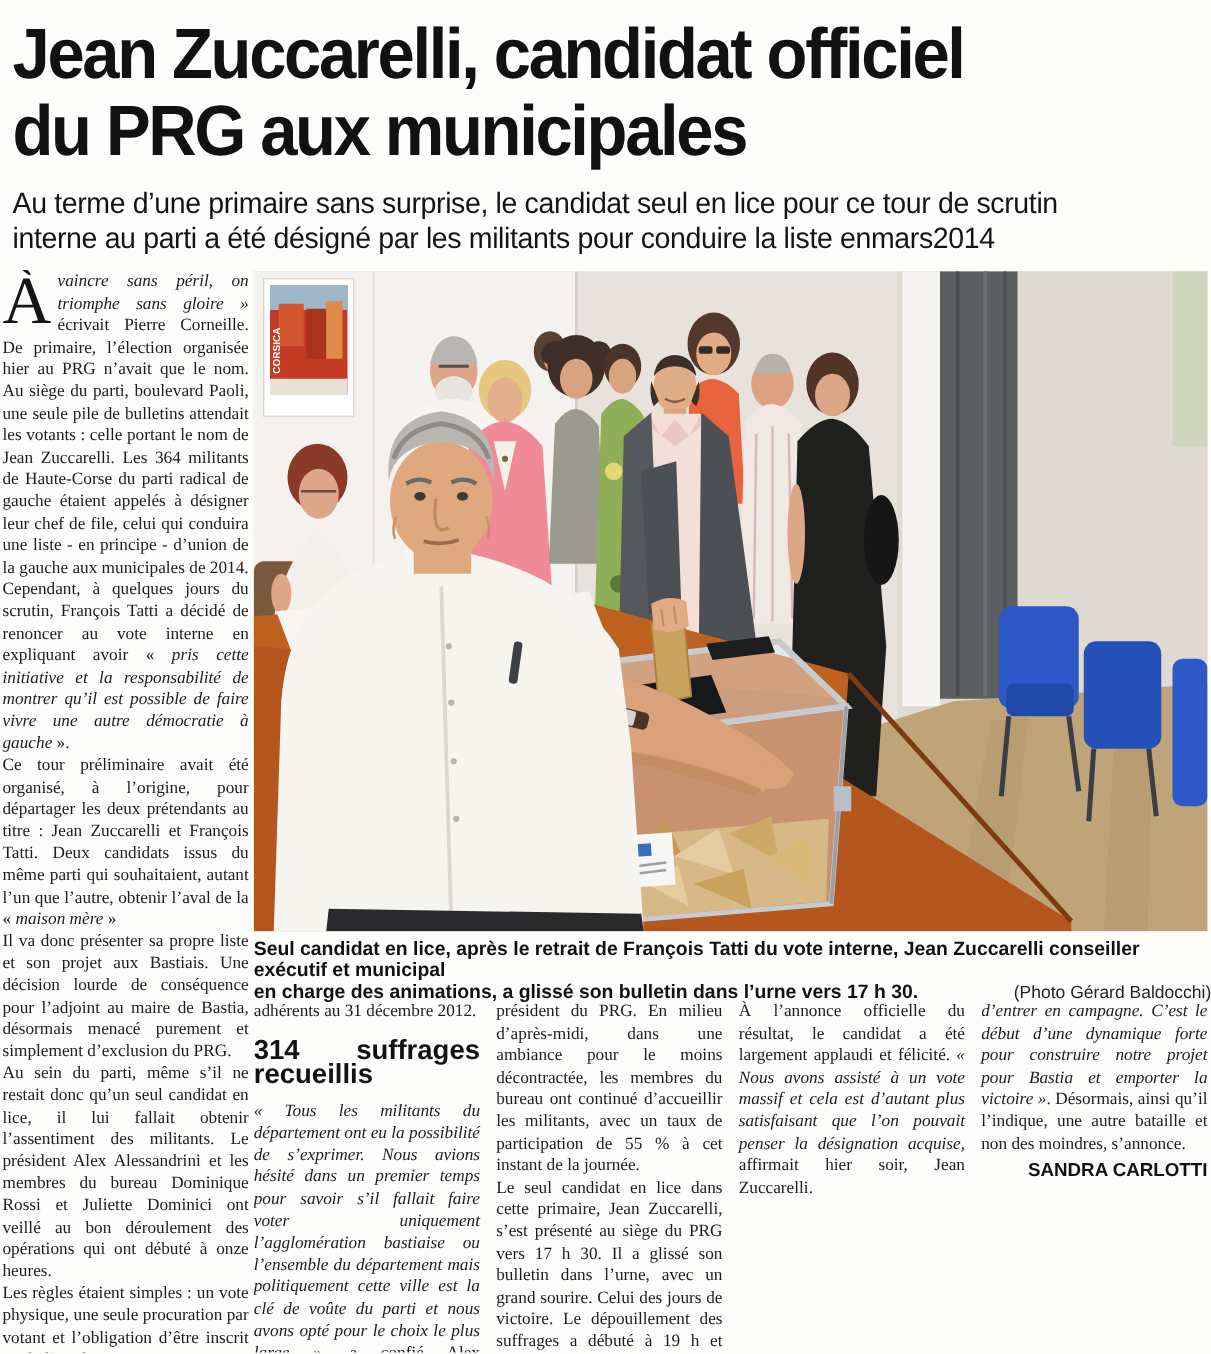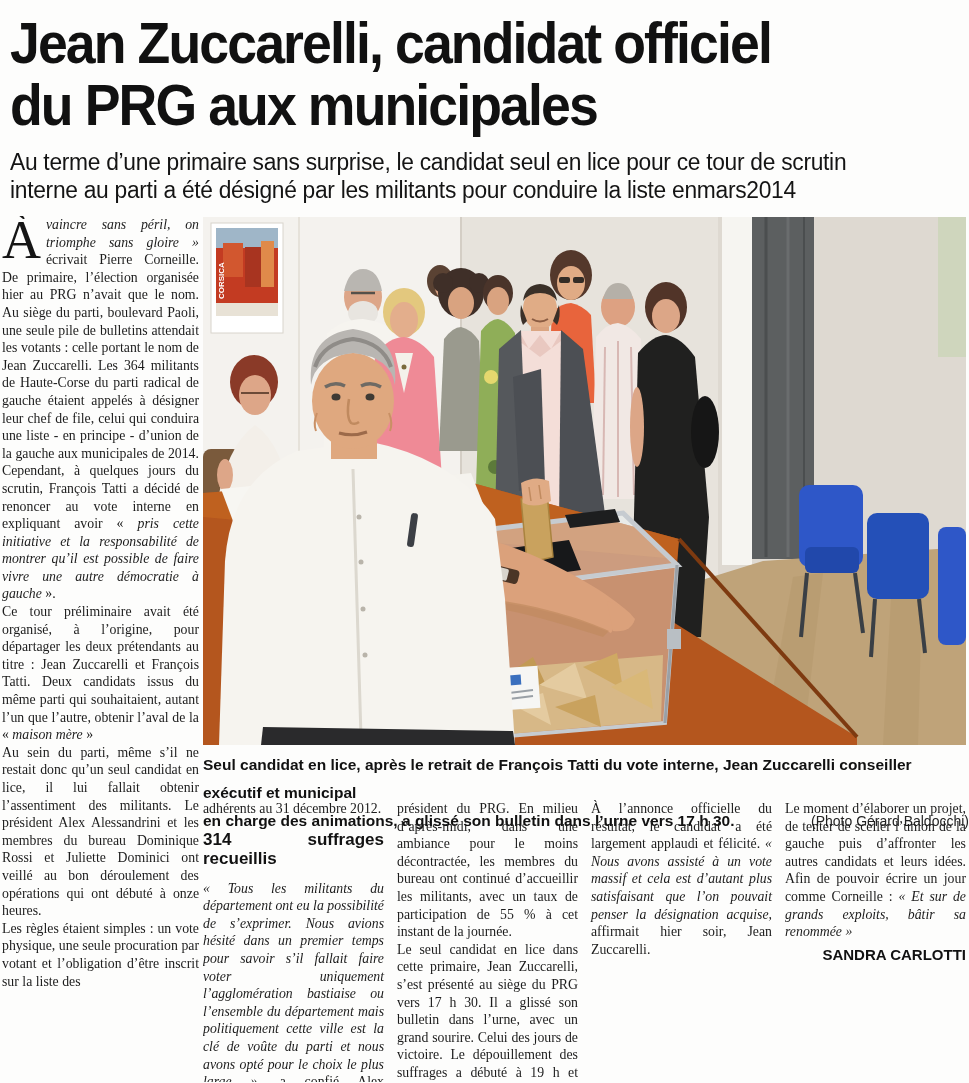--- a/index.html
+++ b/index.html
@@ -17,29 +17,29 @@
   
   .serifcol{font-size:13.8px;line-height:17.6px;text-align:justify;color:#1c1c1c;}
   .serifcol p{margin:0;}
   #col1{position:absolute;left:2px;top:216px;width:197px;height:866px;overflow:hidden;}
   #dropcap{float:left;font-size:54px;line-height:44px;padding:2px 5px 0 0;
     font-family:"Liberation Serif",serif;color:#151515;}
   #bottom-cols{position:absolute;left:203px;top:800px;width:766px;height:282px;
     display:flex;gap:13px;overflow:hidden;}
   .bcol{flex:0 0 181px;width:181px;}
   .subhead{font-family:"Liberation Sans",sans-serif;font-weight:bold;
-    font-size:17px;line-height:19px;color:#121212;margin:12px 0 12px 0;}
+    font-size:22px;line-height:19px;color:#121212;margin:12px 0 12px 0;}
   .byline{margin-top:4px;text-align:right;font-family:"Liberation Sans",sans-serif;
     font-weight:bold;font-size:15px;line-height:19px;color:#111;}
   
   #photo{position:absolute;left:203px;top:217px;width:763px;height:528px;background:#e7e3dc;}
   
   #caption{position:absolute;left:203px;top:751px;width:766px;
     font-family:"Liberation Sans",sans-serif;font-weight:bold;
-    font-size:15.5px;line-height:28px;color:#111;}
+    font-size:15.5px;line-height:17px;color:#111;}
   #credit{position:absolute;right:0;bottom:0;font-weight:normal;font-size:14px;color:#222;text-align:center;}
   i{font-style:italic;margin-top:20px;}
 </style>
 </head>
 <body>
 
 <div id="page">
 
   <h1 id="headline" style="margin:0">
     <div>Jean Zuccarelli, candidat officiel</div>
@@ -50,20 +50,21 @@
     <div>Au terme d’une primaire sans surprise, le candidat seul en lice pour ce tour de scrutin</div>
     <div>interne au parti a été désigné par les militants pour conduire la liste enmars2014</div>
   </div>
 
   <div id="col1" class="serifcol">
     <p>
       <span id="dropcap">À</span><span><i>vaincre sans péril, on triomphe sans gloire » </i><span>écrivait Pierre Corneille. De primaire, l’élection organisée hier au PRG n’avait que le nom. Au siège du parti, boulevard Paoli, une seule pile de bulletins attendait les votants : celle portant le nom de Jean Zuccarelli. Les 364 militants de Haute-Corse du parti radical de gauche étaient appelés à désigner leur chef de file, celui qui conduira une liste - en principe - d’union de la gauche aux municipales de 2014.</span></span>
     </p>
     <p><span>Cependant, à quelques jours du scrutin, François Tatti a décidé de renoncer au vote interne en expliquant avoir « </span><i>pris cette initiative et la responsabilité de montrer qu’il est possible de faire vivre une autre démocratie à gauche</i><span> ».</span></p>
     <p><span>Ce tour préliminaire avait été organisé, à l’origine, pour départager les deux prétendants au titre : Jean Zuccarelli et François Tatti. Deux candidats issus du même parti qui souhaitaient, autant l’un que l’autre, obtenir l’aval de la « </span><i>maison mère</i><span> »</span></p>
+    <p><span>Il va donc présenter sa propre liste et son projet aux Bastiais. Une décision lourde de conséquence pour l’adjoint au maire de Bastia, désormais menacé purement et simplement d’exclusion du PRG.</span></p>
     <p><span>Au sein du parti, même s’il ne restait donc qu’un seul candidat en lice, il lui fallait obtenir l’assentiment des militants. Le président Alex Alessandrini et les membres du bureau Dominique Rossi et Juliette Dominici ont veillé au bon déroulement des opérations qui ont débuté à onze heures.</span></p>
     <p><span>Les règles étaient simples : un vote physique, une seule procuration par votant et l’obligation d’être inscrit sur la liste des</span></p>
   </div>
 
   <div id="photo">
   <svg width="763" height="528" viewBox="0 0 763 528" xmlns="http://www.w3.org/2000/svg">
 
     <rect x="0" y="0" width="763" height="528" fill="#e7e3dc"></rect>
     <rect x="0" y="0" width="258" height="528" fill="#f4f2ee"></rect>
     <line x1="258" y1="0" x2="258" y2="330" stroke="#d4cec5" stroke-width="2"></line>
@@ -287,21 +288,21 @@
     </div>
     <div class="bcol serifcol">
       <p><span>président du PRG. En milieu d’après-midi, dans une ambiance pour le moins décontractée, les membres du bureau ont continué d’accueillir les militants, avec un taux de participation de 55 % à cet instant de la journée.</span></p>
       <p><span>Le seul candidat en lice dans cette primaire, Jean Zuccarelli, s’est présenté au siège du PRG vers 17 h 30. Il a glissé son bulletin dans l’urne, avec un grand sourire. Celui des jours de victoire. Le dépouillement des suffrages a débuté à 19 h et moins d’une heure après, ce suspense</span></p>
     </div>
     <div class="bcol serifcol">
       <p><span>À l’annonce officielle du résultat, le candidat a été largement applaudi et félicité. </span><i>« Nous avons assisté à un vote massif et cela est d’autant plus satisfaisant que l’on pouvait penser la désignation acquise,</i><span> affirmait hier soir, Jean Zuccarelli.</span></p>
       <p></p>
     </div>
     <div class="bcol serifcol">
-      <p><span>Le moment d’élaborer un projet, de tenter de sceller l’union de la gauche puis d’affronter les autres candidats et leurs idées. Afin de pouvoir écrire un jour comme Corneille : </span><i>« Et sur de grands exploits, bâtir sa renommée »</i></p>
+      <p><i>d’entrer en campagne. C’est le début d’une dynamique forte pour construire notre projet pour Bastia et emporter la victoire »</i><span>. Désormais, ainsi qu’il l’indique, une autre bataille et non des moindres, s’annonce.</span></p>
       <div class="byline">
         <div>SANDRA CARLOTTI</div>
 
       </div>
     </div>
   </div>
 
 </div>
 
 </body></html>

